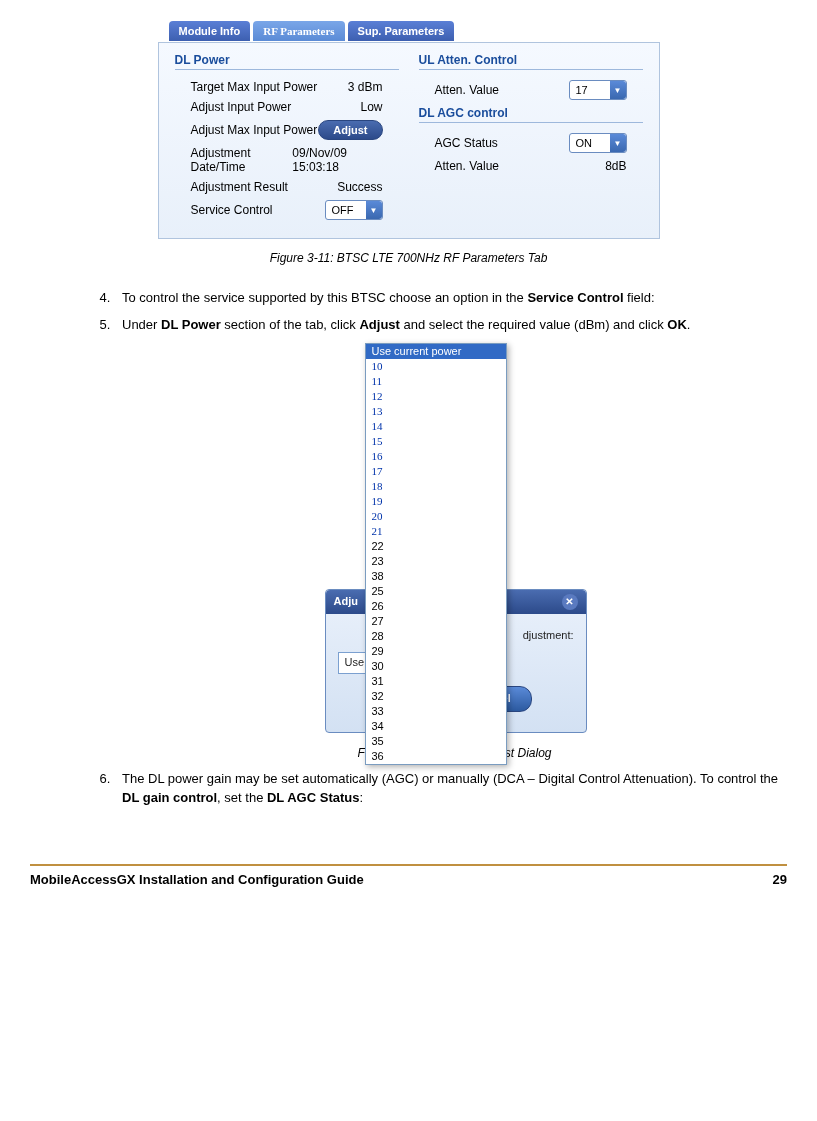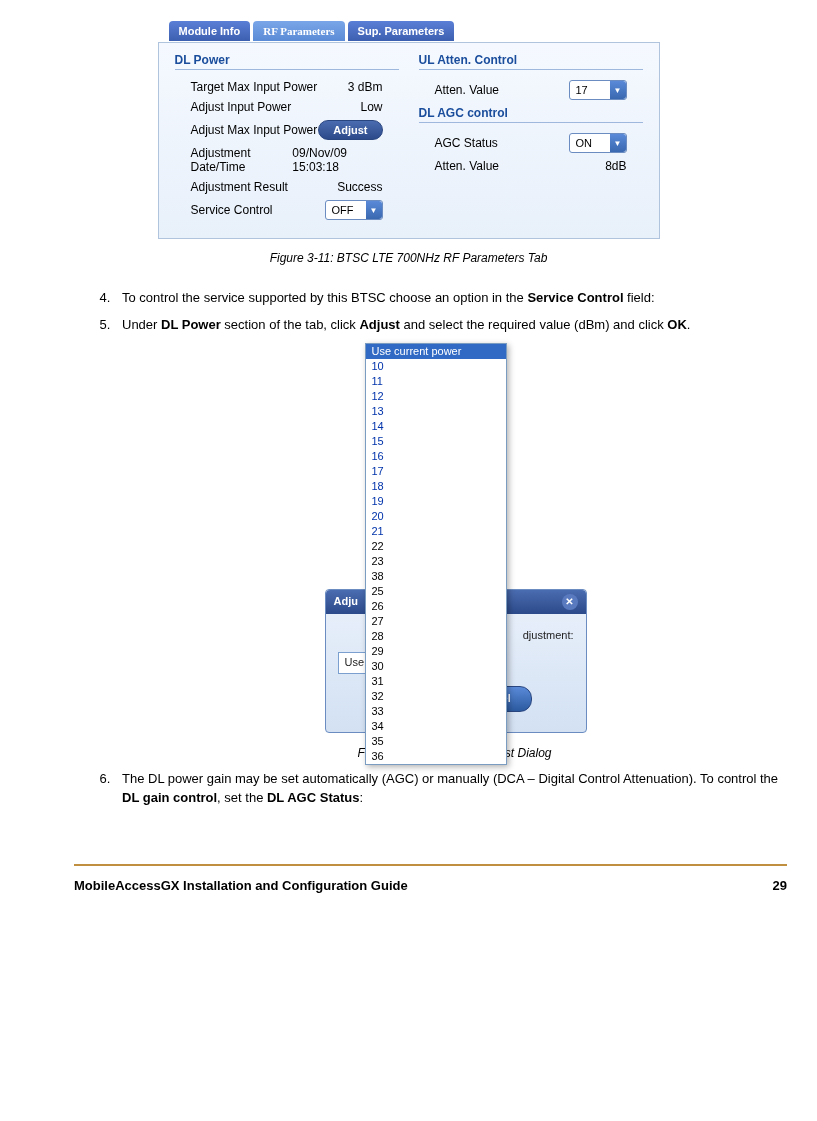--- a/index.html
+++ b/index.html
@@ -133,21 +133,21 @@
     left: 40px;
     width: 140px;
     background: #fff;
     border: 1px solid #7a9cc0;
     box-shadow: 2px 2px 6px rgba(0,0,0,0.3);
     font-size: 11px;
     z-index: 2;
   }
   .listbox .opt { padding: 1px 6px; color: #000; line-height: 13px; }
   .listbox .opt.sel { background: #316ac5; color: #fff; }
-  .listbox .opt.blue { color: #0033aa; }
+  .listbox .opt.blue { color: #0033aa; font-family: Liberation Serif, serif; }
   .adjust-dialog {
     position: absolute;
     bottom: 0;
     left: 0;
     width: 260px;
     background: linear-gradient(#eaf1fb, #d3e1f3);
     border: 1px solid #6a8cc0;
     border-radius: 4px;
     z-index: 1;
     padding-bottom: 10px;
@@ -203,26 +203,25 @@
     font-size: 11px;
     font-weight: bold;
     padding: 4px 20px;
     border-radius: 12px;
     border: 1px solid #2a4680;
   }
   .footer {
     position: relative;
     margin-top: 56px;
     border-top: 2px solid #c09040;
-    padding-top: 12px;
+    padding-top: 6px;
     display: flex;
     justify-content: space-between;
     font-weight: bold;
     font-size: 13px;
-    margin-left: 44px;
   }
 </style>
 </head>
 <body>
 
 <div class="screenshot-wrapper">
   <div style="padding-top:22px;">
     <div class="tabs-panel">
       <div class="tab-strip">
         <div class="tab inactive">Module Info</div>

